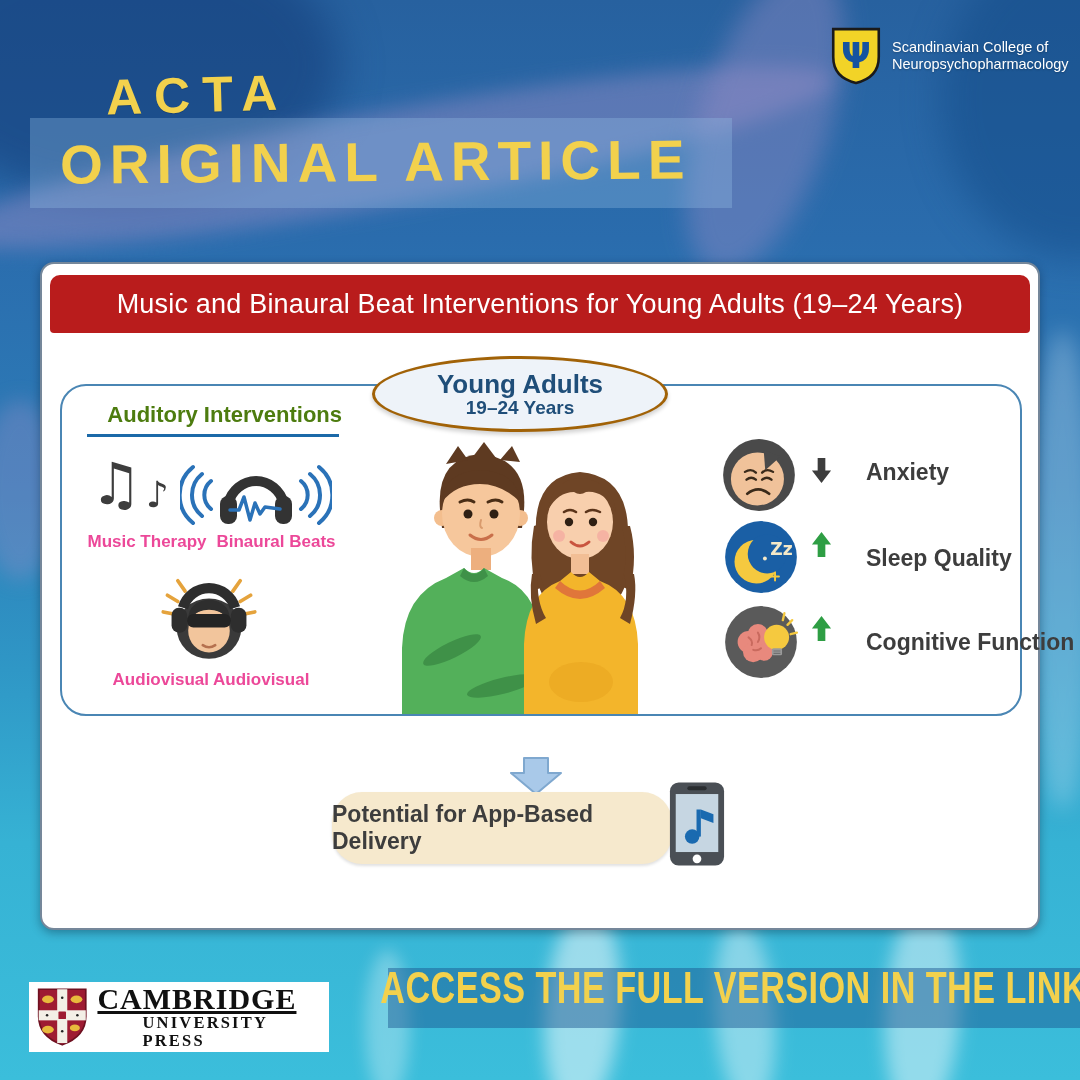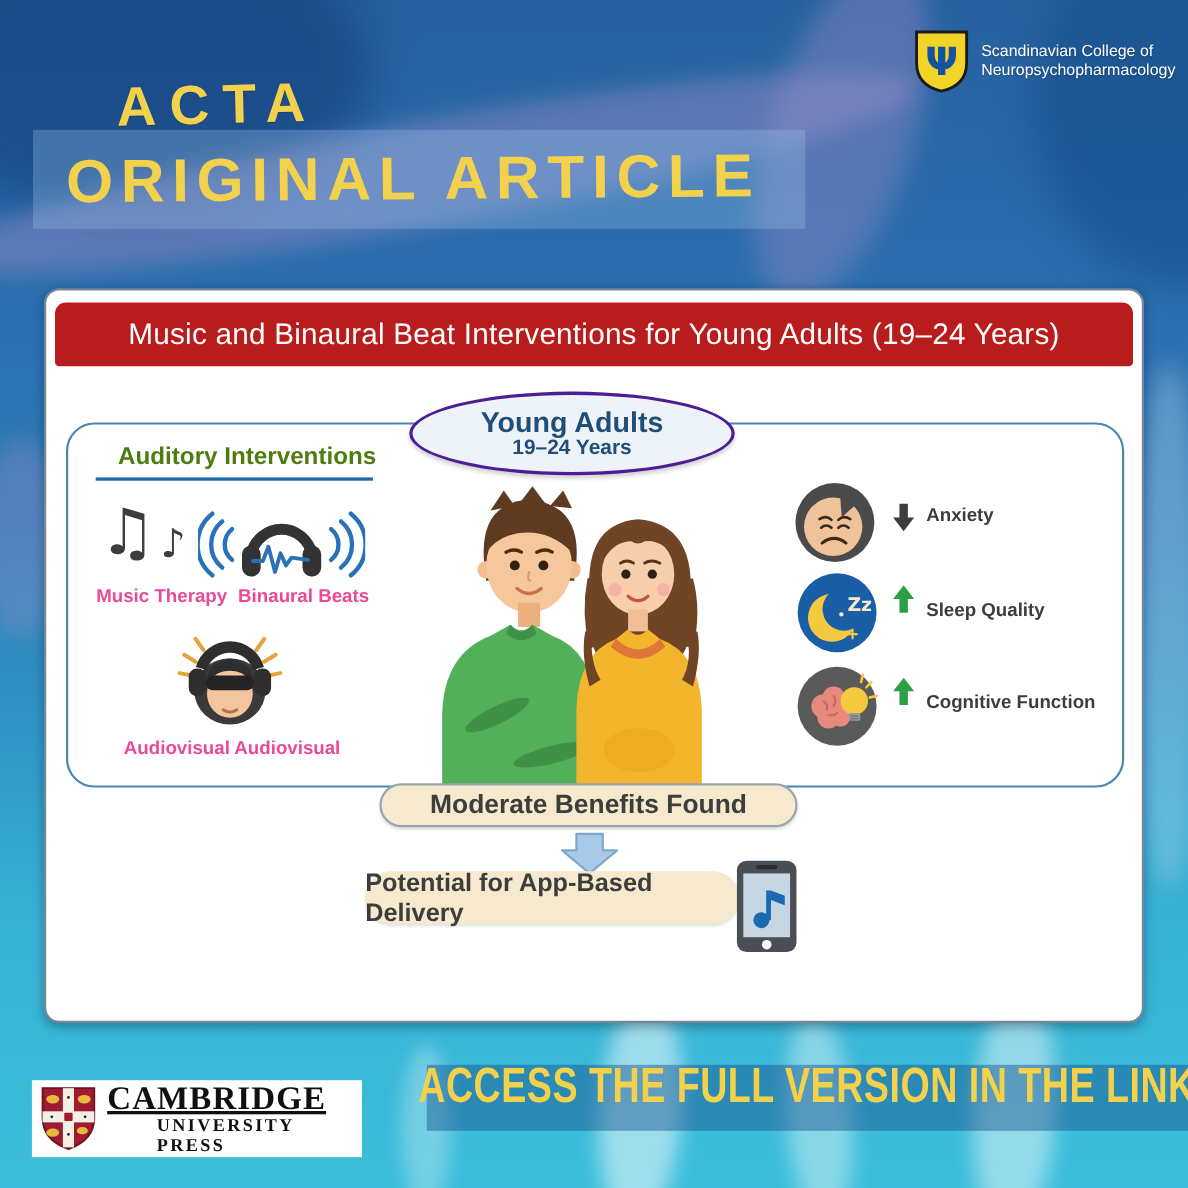--- a/index.html
+++ b/index.html
@@ -18,46 +18,46 @@
         letter-spacing:7px;transform:rotate(-.5deg);white-space:nowrap;}
   
   .card{position:absolute;left:40px;top:262px;width:1000px;height:668px;background:#fff;
         border:2px solid #75879a;border-radius:14px;box-sizing:border-box;box-shadow:0 3px 10px rgba(0,20,40,.35);}
   .card-header{position:absolute;left:8px;right:8px;top:11px;height:58px;background:#b91c1c;
         border-radius:10px 10px 4px 4px;display:flex;align-items:center;justify-content:center;
         color:#fff;font-size:27px;font-weight:400;letter-spacing:.2px;}
   .panel{position:absolute;left:18px;top:120px;width:962px;height:332px;border:2px solid #4A86B4;
         border-radius:26px;box-sizing:border-box;}
   .oval{position:absolute;left:330px;top:92px;width:290px;height:70px;background:#EEF3F9;
-        border:3px solid #4c1d95;border-radius:50%;box-shadow:0 3px 4px rgba(0,0,0,.18);
+        border:3px solid #a16207;border-radius:50%;box-shadow:0 3px 4px rgba(0,0,0,.18);
         display:flex;flex-direction:column;align-items:center;justify-content:center;z-index:3;}
   .oval .t1{color:#1F4E79;font-size:26px;font-weight:700;line-height:27px;}
   .oval .t2{color:#1F4E79;font-size:19px;font-weight:700;line-height:20px;}
   .aud-head{position:absolute;left:45px;top:138px;width:255px;text-align:right;
         color:#4d7c0f;font-size:22px;font-weight:700;}
   .aud-line{position:absolute;left:45px;top:170px;width:252px;height:3px;background:#1B69A8;}
   .music-notes{position:absolute;left:48px;top:186px;width:96px;height:80px;color:#3D3D3D;}
   .music-notes .n1{position:absolute;left:0;top:0;font-family:"DejaVu Sans",sans-serif;font-size:58px;}
   .music-notes .n2{position:absolute;left:56px;top:24px;font-family:"DejaVu Sans",sans-serif;font-size:36px;}
   .hp-icon{position:absolute;left:138px;top:190px;}
   .aud-label{position:absolute;color:#ec4899;font-size:17px;font-weight:700;text-align:center;}
   .lbl-mt{left:35px;top:268px;width:140px;}
   .lbl-bb{left:164px;top:268px;width:140px;}
   .av-icon{position:absolute;left:114px;top:298px;}
   .lbl-av{left:64px;top:406px;width:210px;}
   .couple{position:absolute;left:348px;top:170px;z-index:2;}
   .outcome-icon{position:absolute;width:78px;height:78px;}
   .outcome-arrow{position:absolute;width:23px;height:29px;}
-  .outcome-label{position:absolute;color:#3D3D3D;font-size:17px;font-weight:700;white-space:nowrap;}
+  .outcome-label{position:absolute;color:#3D3D3D;font-size:23px;font-weight:700;white-space:nowrap;margin-left:24px;}
   .pill1{position:absolute;left:303px;top:448px;width:380px;height:40px;background:#F6E9CD;
         border:2.5px solid #98A6B3;border-radius:22px;box-sizing:border-box;z-index:3;
         display:flex;align-items:center;justify-content:center;color:#3D3D3D;font-size:24px;font-weight:700;
         box-shadow:0 2px 3px rgba(0,0,0,.15);}
   .big-arrow{position:absolute;left:464px;top:492px;}
-  .pill2{position:absolute;left:290px;top:528px;width:340px;height:48px;background:#F6E9CD;
+  .pill2{position:absolute;left:290px;top:528px;width:340px;height:72px;background:#F6E9CD;
         border-radius:30px;display:flex;align-items:center;justify-content:center;
         color:#3D3D3D;font-size:23px;font-weight:700;box-shadow:0 2px 3px rgba(0,0,0,.12);padding-right:6px;box-sizing:border-box;}
   .phone{position:absolute;left:626px;top:516px;z-index:4;}
   
   .cta-band{position:absolute;left:388px;top:968px;width:692px;height:60px;background:rgba(25,80,140,.45);
         display:flex;justify-content:center;}
   .cta-band span{color:#F2D14D;font-size:38px;font-weight:800;white-space:nowrap;
         transform:scale(.9,1.18);letter-spacing:.5px;}
   .cup{position:absolute;left:29px;top:982px;width:300px;height:70px;background:#fff;
         display:flex;align-items:center;gap:10px;padding-left:8px;box-sizing:border-box;}
@@ -218,21 +218,20 @@
       <circle cx="70" cy="44" r="16" fill="#F5C93F"></circle>
       <rect x="64" y="58" width="13" height="9" rx="2" fill="#9A9A9A"></rect>
       <path d="M66 61.5 L75 61.5 M66 64.5 L75 64.5" stroke="#707070" stroke-width="1.5"></path>
       <path d="M84 28 L90 22 M88 40 L96 38 M78 22 L80 13" stroke="#F5C93F" stroke-width="3" stroke-linecap="round"></path>
     </svg>
     <svg class="outcome-arrow" style="left:768px;top:350px;" viewBox="0 0 24 28">
       <polygon points="12,1 22,14 16,14 16,27 8,27 8,14 2,14" fill="#2E9E44"></polygon>
     </svg>
     <div class="outcome-label" style="left:800px;top:365px;">Cognitive Function</div>
 
-    <div class="pill1">Moderate Benefits Found</div>
     <svg class="big-arrow" width="60" height="40" viewBox="0 0 60 40">
       <polygon points="18,2 42,2 42,17 55,17 30,38 5,17 18,17" fill="#A9C9E9" stroke="#7FA8CF" stroke-width="2" stroke-linejoin="round"></polygon>
     </svg>
     <div class="pill2">Potential for App-Based Delivery</div>
     <svg class="phone" width="58" height="88" viewBox="0 0 60 90">
       <rect x="2" y="2" width="56" height="86" rx="9" fill="#4A4F55"></rect>
       <rect x="8" y="14" width="44" height="60" fill="#C6D6E2"></rect>
       <rect x="20" y="6" width="20" height="4" rx="2" fill="#2A2D30"></rect>
       <circle cx="30" cy="81" r="4.5" fill="#fff"></circle>
       <circle cx="25" cy="58" r="7.5" fill="#1A6AB0"></circle>

